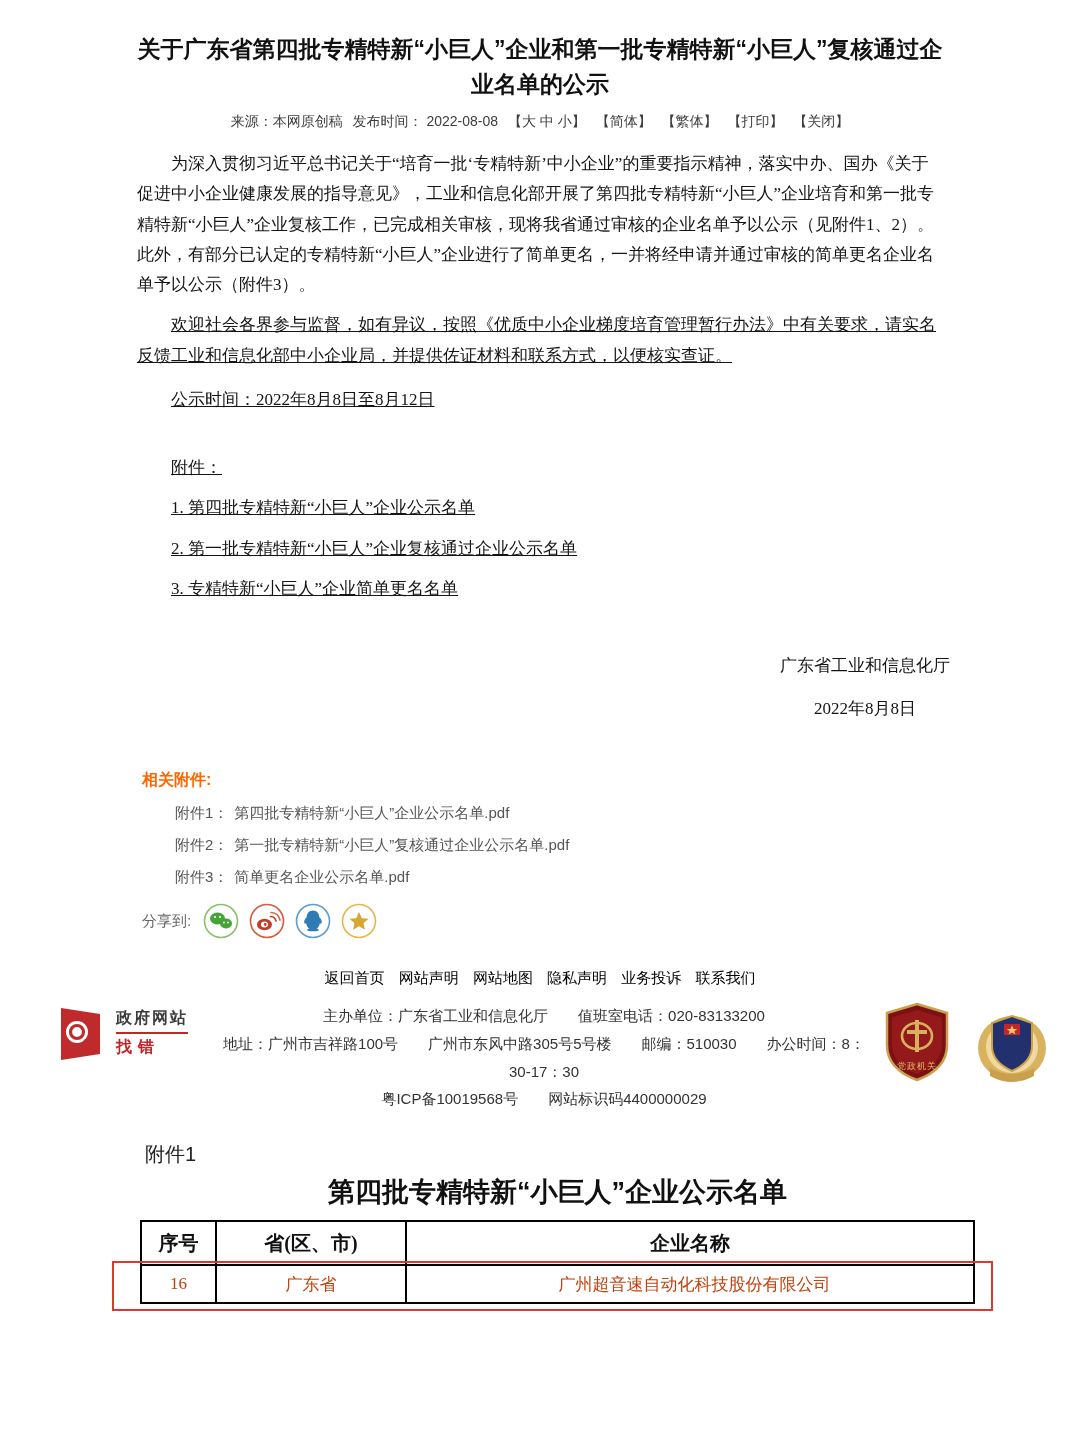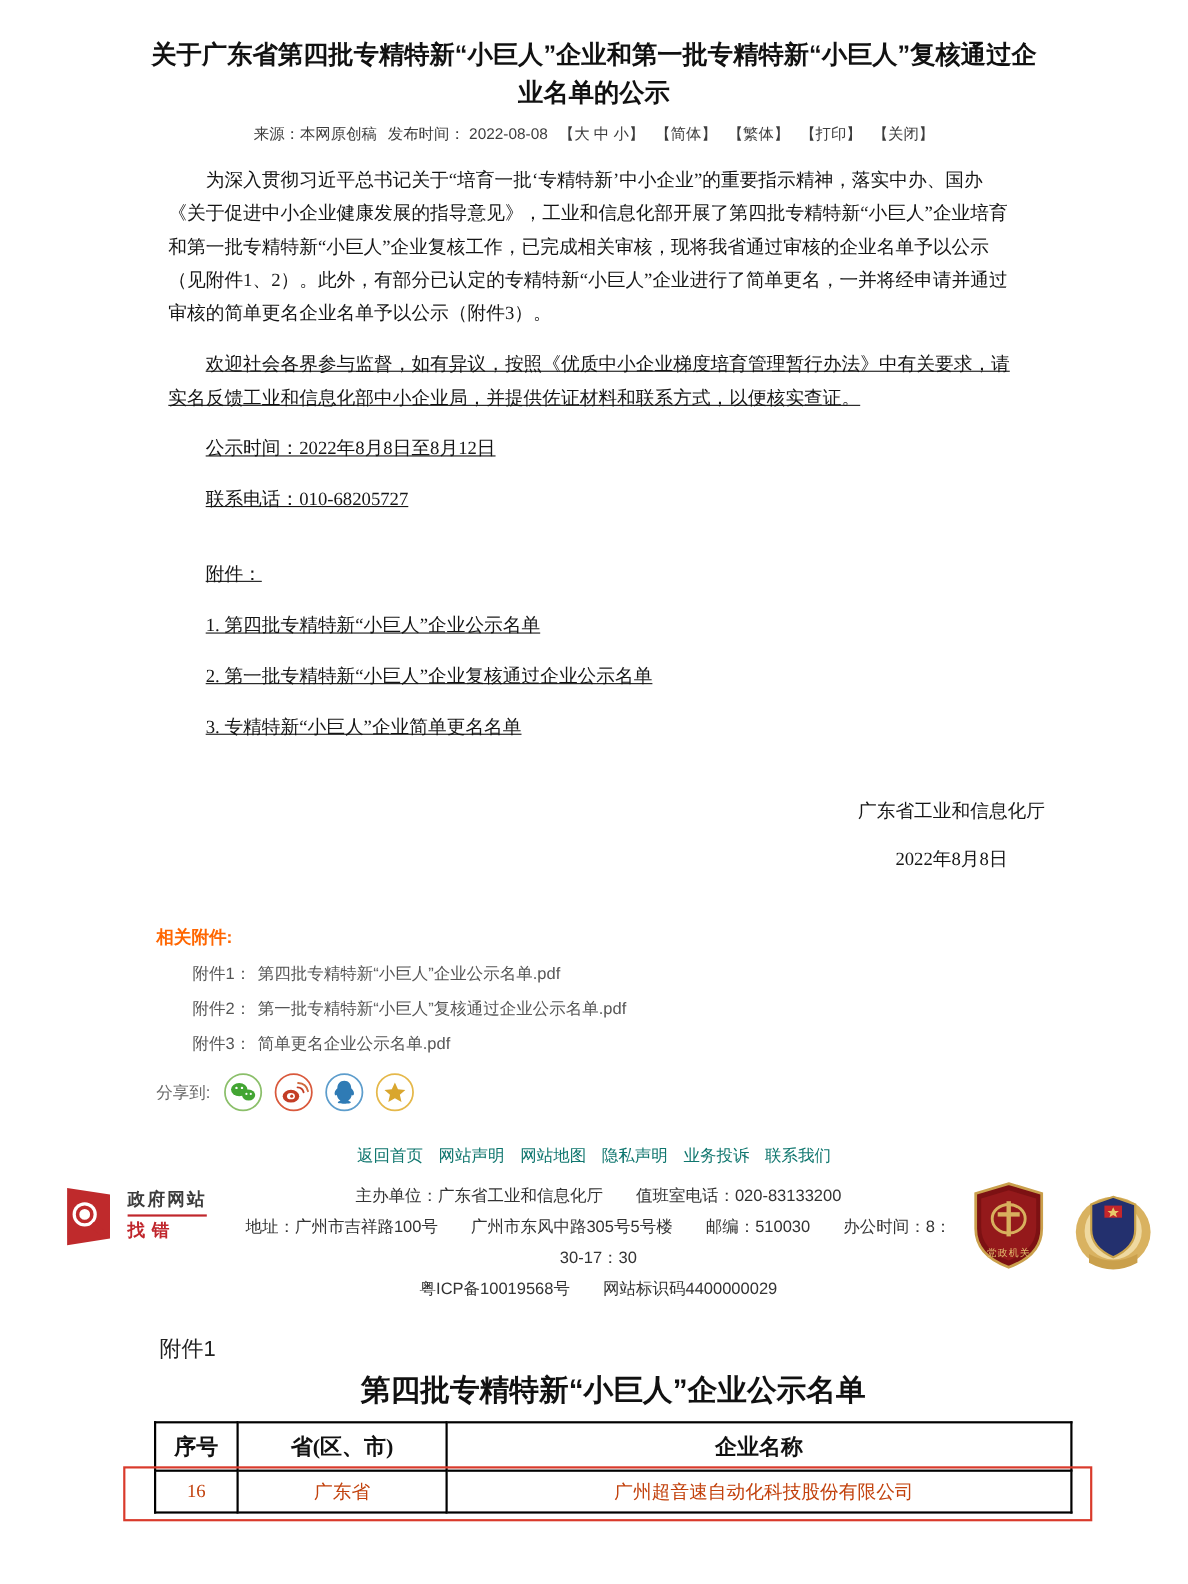--- a/index.html
+++ b/index.html
@@ -10,21 +10,21 @@
   
   .doc-title { padding-top:32px; width:820px; margin:0 auto; text-align:center;
                font-size:23px; font-weight:bold; line-height:1.5; color:#111; }
   .meta { margin-top:12px; text-align:center; font-size:14px; color:#3d3d3d; }
   .meta span { margin:0 3px; }
   .meta .ctrl { cursor:pointer; }
 
   
   .article-body { width:806px; margin:18px auto 0; font-family:"Liberation Serif", serif;
                   font-size:17px; line-height:1.78; color:#151515; }
-  .article-body p { margin:16px; text-indent:2em; }
+  .article-body p { margin:0; text-indent:2em; }
   .article-body p + p { margin-top:10px;text-decoration:underline; }
   .p-time { margin-top:14px !important; }
   .p-contact { margin-top:10px !important; }
   .attach-list-label { margin-top:38px !important; }
   .attach-item { margin-top:10px !important; }
 
   .signature { margin-top:50px; padding-right:130px; text-align:right;
                font-family:"Liberation Serif", serif; font-size:17px; color:#151515; }
   .signature .sig-inner { display:inline-block; text-align:center; }
   .signature .sig-date { margin-top:20px; }
@@ -32,21 +32,21 @@
   
   .related { margin:50px 0 0 142px; }
   .related-heading { color:#ff6600; font-weight:bold; font-size:16px; }
   .related-item { margin-top:13px; font-size:15px; color:#555; cursor:pointer;padding-left:33px; }
   .related-item .lbl { margin-right:6px; }
   .share-row { margin:16px 0 0 142px; display:flex; align-items:center; }
   .share-label { font-size:15px; color:#666; margin-right:12px; }
   .share-icon { width:36px; height:36px; margin-right:10px; cursor:pointer; display:inline-block; }
 
   
-  .footer-links { margin-top:30px; text-align:center; font-size:15px; color:#0f766e; }
+  .footer-links { margin-top:30px; text-align:center; font-size:15px; color:#000000; }
   .footer-links span { margin:0 5px; cursor:pointer; }
   .site-footer { margin-top:14px; width:1080px; display:flex; align-items:flex-start; }
   .err-logo { margin-left:58px; width:150px; display:flex; align-items:center; cursor:pointer; }
   .err-logo .txt { margin-left:6px; }
   .err-logo .t1 { font-size:16px; font-weight:bold; color:#3c3c3c; letter-spacing:2px;
                   border-bottom:2px solid #c0262c; padding-bottom:3px; }
   .err-logo .t2 { font-size:16px; font-weight:bold; color:#c0262c; letter-spacing:6px; margin-top:3px; }
   .footer-center { flex:1; text-align:center; font-size:15px; color:#333; line-height:1.85; padding:0 6px; }
   .footer-badges { width:200px; display:flex; align-items:flex-start; }
   .badge { position:relative; cursor:pointer; }
@@ -83,21 +83,20 @@
     <span class="ctrl">【简体】</span>
     <span class="ctrl">【繁体】</span>
     <span class="ctrl">【打印】</span>
     <span class="ctrl">【关闭】</span>
   </div>
 
   <div class="article-body">
     <p>为深入贯彻习近平总书记关于“培育一批‘专精特新’中小企业”的重要指示精神，落实中办、国办《关于促进中小企业健康发展的指导意见》，工业和信息化部开展了第四批专精特新“小巨人”企业培育和第一批专精特新“小巨人”企业复核工作，已完成相关审核，现将我省通过审核的企业名单予以公示（见附件1、2）。此外，有部分已认定的专精特新“小巨人”企业进行了简单更名，一并将经申请并通过审核的简单更名企业名单予以公示（附件3）。</p>
     <p>欢迎社会各界参与监督，如有异议，按照《优质中小企业梯度培育管理暂行办法》中有关要求，请实名反馈工业和信息化部中小企业局，并提供佐证材料和联系方式，以便核实查证。</p>
     <p class="p-time">公示时间：2022年8月8日至8月12日</p>
-    <p class="p-contact">联系电话：010-68205727</p>
     <p class="attach-list-label">附件：</p>
     <p class="attach-item">1. 第四批专精特新“小巨人”企业公示名单</p>
     <p class="attach-item">2. 第一批专精特新“小巨人”企业复核通过企业公示名单</p>
     <p class="attach-item">3. 专精特新“小巨人”企业简单更名名单</p>
   </div>
 
   <div class="signature">
     <div class="sig-inner">
       <div>广东省工业和信息化厅</div>
       <div class="sig-date">2022年8月8日</div>

